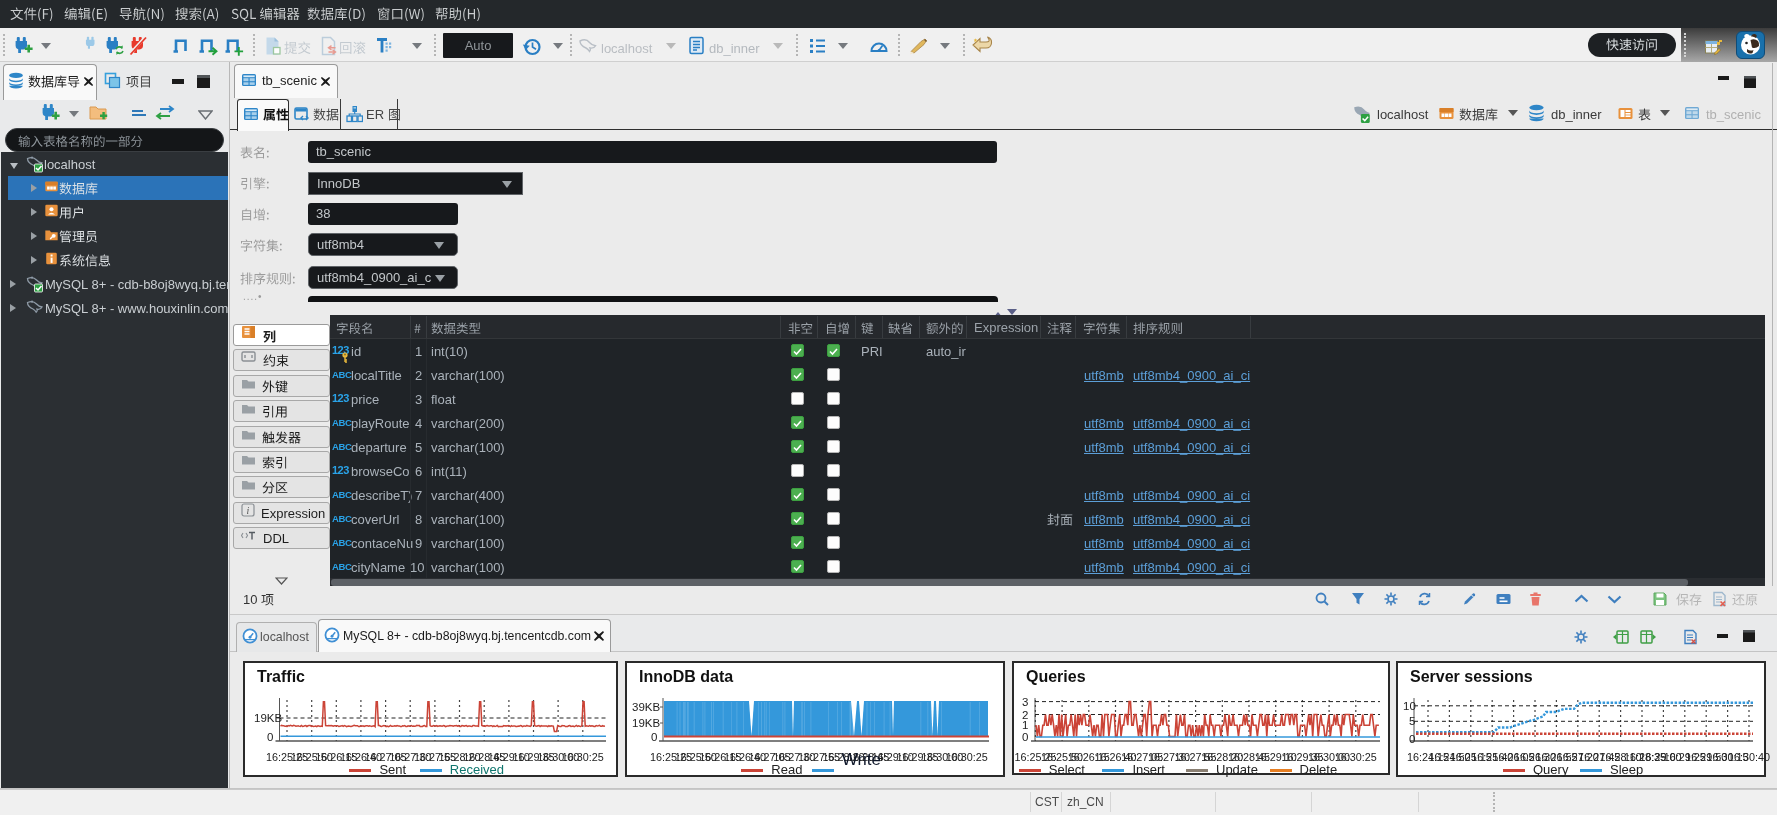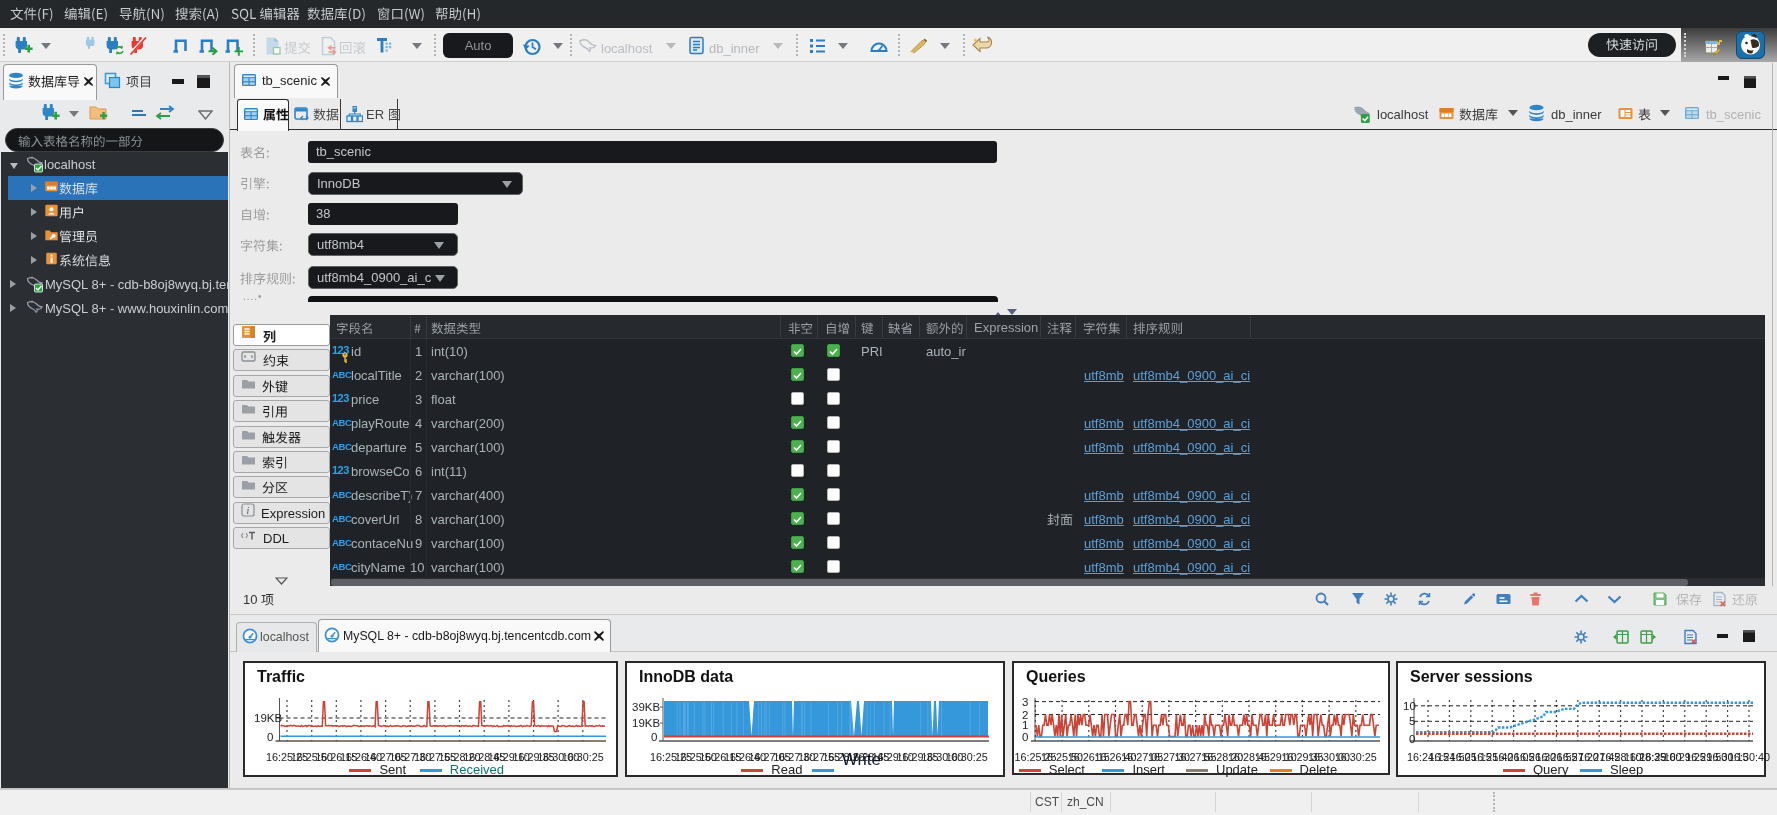--- a/index.html
+++ b/index.html
@@ -114,21 +114,21 @@
     </svg></span>
 <div class="ab" style="left:374px;top:36px"><svg width="20" height="20" viewBox="0 0 20 20">
       <path d="M3 3.5 h10 M8 3.5 v13" stroke="#2a7fc4" stroke-width="2.8"></path>
       <rect x="11.5" y="6.5" width="2.2" height="2.2" fill="#7db4e0"></rect>
       <rect x="15" y="6.5" width="2.2" height="2.2" fill="#7db4e0"></rect>
       <rect x="11.5" y="10" width="2.2" height="2.2" fill="#7db4e0"></rect>
       <rect x="15" y="10" width="2.2" height="2.2" fill="#7db4e0"></rect>
       <rect x="11.5" y="13.5" width="2.2" height="2.2" fill="#7db4e0"></rect>
     </svg></div>
 <div class="arr" style="left:412px;top:43px"></div>
-<div class="ab" style="left:443px;top:33px;width:70px;height:25px;background:#17191c;border-radius:6px;color:#8f9498;text-align:center;line-height:25px">Auto</div>
+<div class="ab" style="left:443px;top:33px;width:70px;height:25px;background:#17191c;border-radius:1px;color:#8f9498;text-align:center;line-height:25px">Auto</div>
 <div class="ab" style="left:521px;top:36px"><svg width="22" height="22" viewBox="0 0 22 22">
       <circle cx="11.5" cy="11" r="7" fill="none" stroke="#2a7fc4" stroke-width="2.2"></circle>
       <path d="M11.5 6.5 v4.5 l3.5 2.2" stroke="#2a7fc4" stroke-width="1.7" fill="none"></path>
       <path d="M1.8 8.5 l3 5.5 4-4.2z" fill="#2a7fc4"></path>
     </svg></div>
 <div class="arr" style="left:553px;top:43px"></div>
 <div class="ab" style="left:578px;top:37px"><svg width="20" height="18" viewBox="0 0 20 18">
       <path d="M2 4 q6 -3 9.5 1.5 q2.5 3 6 3.2 q-1.5 3 -5.5 2.3 q1 2 -0.5 3.5 q-1.5 -2.5 -3.5 -3.5 q-6 -2.5 -6 -7z" fill="none" stroke="#b9bfc6" stroke-width="1.4"></path>
     </svg></div>
 <span class="ab" style="left:601px;top:41px;color:#b9bdc2">localhost</span>
@@ -397,21 +397,21 @@
 <span class="formlabel" style="left:240px;top:207px"><svg class="z " width="30" height="13" viewBox="0 0 30 13">
       <path fill="currentColor" d="M3.1 6.1H10.1V8.0H3.1ZM3.1 5.2V3.2H10.1V5.2ZM3.1 8.9H10.1V10.8H3.1ZM5.9 0.5C5.8 1.0 5.6 1.7 5.4 2.3H2.1V12.5H3.1V11.8H10.1V12.4H11.1V2.3H6.4C6.6 1.8 6.8 1.2 7.0 0.7Z M19.1 3.7C19.4 4.3 19.8 5.1 19.9 5.6L20.5 5.3C20.4 4.8 20.0 4.0 19.6 3.5ZM23.0 3.5C22.8 4.0 22.3 4.9 22.0 5.4L22.5 5.6C22.8 5.1 23.3 4.4 23.7 3.7ZM13.5 9.8 13.8 10.7C14.9 10.3 16.2 9.8 17.5 9.3L17.3 8.4L16.0 8.9V4.6H17.3V3.7H16.0V0.7H15.1V3.7H13.7V4.6H15.1V9.2ZM18.7 0.9C19.1 1.4 19.5 2.0 19.7 2.4L20.5 2.0C20.3 1.6 19.9 1.0 19.6 0.5ZM17.8 2.4V6.7H24.8V2.4H23.0C23.4 1.9 23.8 1.4 24.1 0.8L23.1 0.5C22.9 1.1 22.4 1.9 22.0 2.4ZM18.7 3.1H20.9V6.0H18.7ZM21.7 3.1H23.9V6.0H21.7ZM19.4 10.1H23.3V11.1H19.4ZM19.4 9.4V8.3H23.3V9.4ZM18.5 7.5V12.4H19.4V11.8H23.3V12.4H24.2V7.5Z M27.8 6.4C28.3 6.4 28.7 6.0 28.7 5.5C28.7 4.9 28.3 4.5 27.8 4.5C27.3 4.5 26.9 4.9 26.9 5.5C26.9 6.0 27.3 6.4 27.8 6.4ZM27.8 11.6C28.3 11.6 28.7 11.2 28.7 10.7C28.7 10.2 28.3 9.8 27.8 9.8C27.3 9.8 26.9 10.2 26.9 10.7C26.9 11.2 27.3 11.6 27.8 11.6Z"></path>
     </svg></span>
 <span class="formlabel" style="left:240px;top:238px"><svg class="z " width="43" height="13" viewBox="0 0 43 13">
       <path fill="currentColor" d="M6.0 6.7V7.5H0.9V8.5H6.0V11.3C6.0 11.4 5.9 11.5 5.7 11.5C5.4 11.5 4.6 11.5 3.7 11.5C3.9 11.8 4.1 12.2 4.1 12.5C5.3 12.5 5.9 12.5 6.4 12.3C6.9 12.1 7.0 11.9 7.0 11.3V8.5H12.1V7.5H7.0V7.1C8.2 6.4 9.3 5.6 10.1 4.7L9.5 4.2L9.2 4.3H3.0V5.2H8.3C7.6 5.8 6.7 6.3 6.0 6.7ZM5.5 0.7C5.8 1.1 6.0 1.5 6.2 1.9H1.0V4.6H2.0V2.8H11.0V4.6H12.0V1.9H7.3C7.1 1.4 6.8 0.9 6.5 0.4Z M18.1 7.8C18.7 8.7 19.4 9.8 19.8 10.5L20.6 9.9C20.2 9.3 19.5 8.2 18.9 7.4ZM22.5 4.4V5.8H17.4V6.7H22.5V11.2C22.5 11.5 22.5 11.5 22.2 11.5C22.0 11.5 21.1 11.5 20.2 11.5C20.3 11.8 20.5 12.2 20.5 12.5C21.7 12.5 22.5 12.4 22.9 12.3C23.3 12.1 23.5 11.9 23.5 11.2V6.7H25.3V5.8H23.5V4.4ZM16.4 4.3C15.7 5.7 14.6 7.1 13.5 8.0C13.7 8.2 14.1 8.6 14.2 8.8C14.6 8.5 15.1 8.0 15.5 7.5V12.5H16.4V6.2C16.7 5.7 17.0 5.1 17.3 4.6ZM15.4 0.5C15.0 1.8 14.3 3.1 13.5 3.9C13.7 4.0 14.1 4.3 14.3 4.5C14.7 4.0 15.1 3.3 15.5 2.6H16.2C16.5 3.2 16.8 3.9 17.0 4.4L17.8 4.1C17.7 3.7 17.4 3.1 17.1 2.6H19.2V1.8H15.9C16.1 1.4 16.2 1.1 16.3 0.7ZM20.5 0.5C20.1 1.8 19.4 3.0 18.5 3.8C18.8 4.0 19.2 4.2 19.3 4.4C19.8 3.9 20.2 3.3 20.6 2.6H21.5C21.9 3.1 22.3 3.8 22.5 4.2L23.3 3.8C23.2 3.5 22.9 3.0 22.5 2.6H25.1V1.8H21.0C21.2 1.4 21.3 1.1 21.4 0.7Z M32.0 7.6V8.5H26.7V9.3H31.1C29.9 10.3 28.0 11.1 26.4 11.5C26.6 11.7 26.9 12.1 27.0 12.3C28.7 11.8 30.6 10.8 32.0 9.7V12.5H33.0V9.6C34.3 10.8 36.3 11.7 38.0 12.2C38.1 12.0 38.4 11.6 38.6 11.4C37.0 11.0 35.1 10.2 33.9 9.3H38.3V8.5H33.0V7.6ZM32.4 4.3V5.1H29.2V4.3ZM32.1 0.7C32.3 1.1 32.5 1.5 32.7 1.9H29.7C30.0 1.5 30.2 1.1 30.5 0.7L29.4 0.5C28.9 1.6 27.8 3.1 26.4 4.2C26.6 4.3 26.9 4.6 27.1 4.8C27.5 4.5 27.9 4.1 28.2 3.8V7.9H29.2V7.5H37.9V6.7H33.3V5.8H37.0V5.1H33.3V4.3H37.0V3.6H33.3V2.7H37.5V1.9H33.7C33.5 1.5 33.2 0.9 32.9 0.5ZM32.4 3.6H29.2V2.7H32.4ZM32.4 5.8V6.7H29.2V5.8Z M40.8 6.4C41.3 6.4 41.7 6.0 41.7 5.5C41.7 4.9 41.3 4.5 40.8 4.5C40.3 4.5 39.9 4.9 39.9 5.5C39.9 6.0 40.3 6.4 40.8 6.4ZM40.8 11.6C41.3 11.6 41.7 11.2 41.7 10.7C41.7 10.2 41.3 9.8 40.8 9.8C40.3 9.8 39.9 10.2 39.9 10.7C39.9 11.2 40.3 11.6 40.8 11.6Z"></path>
     </svg></span>
 <span class="formlabel" style="left:240px;top:271px"><svg class="z " width="56" height="13" viewBox="0 0 56 13">
       <path fill="currentColor" d="M2.4 0.5V3.1H0.7V4.1H2.4V6.9L0.5 7.4L0.7 8.4L2.4 7.9V11.3C2.4 11.4 2.3 11.5 2.1 11.5C2.0 11.5 1.5 11.5 1.0 11.5C1.1 11.7 1.2 12.1 1.2 12.4C2.1 12.4 2.5 12.3 2.9 12.2C3.2 12.1 3.3 11.8 3.3 11.3V7.6L4.8 7.1L4.7 6.3L3.3 6.7V4.1H4.7V3.1H3.3V0.5ZM4.9 8.2V9.0H7.1V12.5H8.1V0.6H7.1V2.7H5.2V3.6H7.1V5.4H5.3V6.3H7.1V8.2ZM9.3 0.6V12.5H10.2V9.1H12.5V8.2H10.2V6.3H12.2V5.4H10.2V3.6H12.3V2.7H10.2V0.6Z M17.8 5.8C18.7 6.1 19.7 6.6 20.6 7.1H16.0V7.9H20.0V11.3C20.0 11.5 20.0 11.6 19.7 11.6C19.5 11.6 18.6 11.6 17.6 11.6C17.8 11.9 17.9 12.2 18.0 12.5C19.1 12.5 19.9 12.5 20.4 12.3C20.9 12.2 21.0 11.9 21.0 11.3V7.9H23.8C23.4 8.5 22.9 9.1 22.5 9.5L23.3 9.9C23.9 9.3 24.7 8.3 25.3 7.3L24.6 7.0L24.5 7.1H22.1L22.2 7.0C21.9 6.8 21.6 6.6 21.2 6.4C22.3 5.9 23.4 5.0 24.1 4.2L23.5 3.8L23.3 3.8H16.7V4.6H22.4C21.8 5.1 21.0 5.7 20.3 6.0C19.7 5.7 19.0 5.4 18.4 5.2ZM19.1 0.7C19.3 1.1 19.6 1.6 19.7 2.0H14.6V5.6C14.6 7.5 14.5 10.1 13.4 12.0C13.6 12.1 14.1 12.3 14.2 12.5C15.3 10.5 15.5 7.6 15.5 5.6V2.9H25.4V2.0H20.8C20.7 1.5 20.3 0.9 20.1 0.5Z M32.2 1.2V8.1H33.1V2.0H36.7V8.1H37.7V1.2ZM28.7 0.7V2.7H26.8V3.6H28.7V4.9L28.7 5.7H26.6V6.6H28.7C28.5 8.4 28.1 10.4 26.5 11.7C26.7 11.8 27.0 12.2 27.2 12.3C28.4 11.2 29.0 9.8 29.3 8.3C29.9 9.0 30.7 10.0 31.0 10.6L31.7 9.8C31.3 9.4 30.0 7.9 29.5 7.3L29.6 6.6H31.6V5.7H29.6L29.6 4.9V3.6H31.4V2.7H29.6V0.7ZM34.5 3.1V5.6C34.5 7.6 34.1 10.1 30.8 11.8C31.0 11.9 31.3 12.3 31.4 12.5C33.4 11.4 34.4 10.0 34.9 8.6V11.1C34.9 12.0 35.2 12.2 36.1 12.2H37.1C38.2 12.2 38.4 11.7 38.5 9.7C38.2 9.6 37.9 9.5 37.7 9.3C37.6 11.1 37.6 11.4 37.1 11.4H36.2C35.9 11.4 35.8 11.3 35.8 11.0V7.7H35.2C35.3 7.0 35.4 6.3 35.4 5.6V3.1Z M43.2 10.0C44.0 10.6 45.0 11.6 45.5 12.2L46.2 11.4C45.7 10.9 44.6 10.0 43.8 9.3ZM40.3 1.2V9.1H41.2V2.1H45.0V9.1H46.0V1.2ZM49.8 0.6V11.1C49.8 11.3 49.7 11.4 49.5 11.4C49.2 11.4 48.4 11.5 47.5 11.4C47.7 11.7 47.8 12.1 47.9 12.4C49.1 12.4 49.8 12.4 50.2 12.2C50.6 12.1 50.8 11.8 50.8 11.1V0.6ZM47.4 1.7V9.5H48.3V1.7ZM42.6 3.0V6.7C42.6 8.5 42.3 10.4 39.6 11.8C39.8 11.9 40.1 12.3 40.2 12.5C43.1 11.1 43.6 8.7 43.6 6.7V3.0Z M53.8 6.4C54.3 6.4 54.7 6.0 54.7 5.5C54.7 4.9 54.3 4.5 53.8 4.5C53.3 4.5 52.9 4.9 52.9 5.5C52.9 6.0 53.3 6.4 53.8 6.4ZM53.8 11.6C54.3 11.6 54.7 11.2 54.7 10.7C54.7 10.2 54.3 9.8 53.8 9.8C53.3 9.8 52.9 10.2 52.9 10.7C52.9 11.2 53.3 11.6 53.8 11.6Z"></path>
     </svg></span>
 <div class="darkfield" style="left:308px;top:141px;width:689px;height:22px">tb_scenic</div>
-<div class="darkfield" style="left:308px;top:172px;width:215px;height:23px;border:1px solid #606468;border-radius:5px;line-height:21px">InnoDB<div class="ab" style="left:193px;top:8px">
+<div class="darkfield" style="left:308px;top:172px;width:215px;height:23px;border:1px solid #606468;border-radius:0;line-height:21px">InnoDB<div class="ab" style="left:193px;top:8px">
       <div style="position:absolute;width:0;height:0;border:5.5px solid transparent;border-top:7px solid #9aa0a5"></div>
     </div></div>
 <div class="darkfield" style="left:308px;top:203px;width:150px;height:22px">38</div>
 <div class="darkfield" style="left:308px;top:233px;width:150px;height:23px;border:1px solid #606468;border-radius:5px;line-height:21px">utf8mb4<div class="ab" style="left:125px;top:8px">
       <div style="position:absolute;width:0;height:0;border:5.5px solid transparent;border-top:7px solid #9aa0a5"></div>
     </div></div>
 <div class="darkfield" style="left:308px;top:266px;width:150px;height:23px;border:1px solid #606468;border-radius:5px;line-height:21px;padding-right:20px;overflow:hidden">utf8mb4_0900_ai_c<div class="ab" style="left:126px;top:8px">
       <div style="position:absolute;width:0;height:0;border:5.5px solid transparent;border-top:7px solid #9aa0a5"></div>
     </div></div>
 <span class="ab" style="left:243px;top:291px;color:#9b9b9b;font-size:10px;letter-spacing:1px">....•</span>

